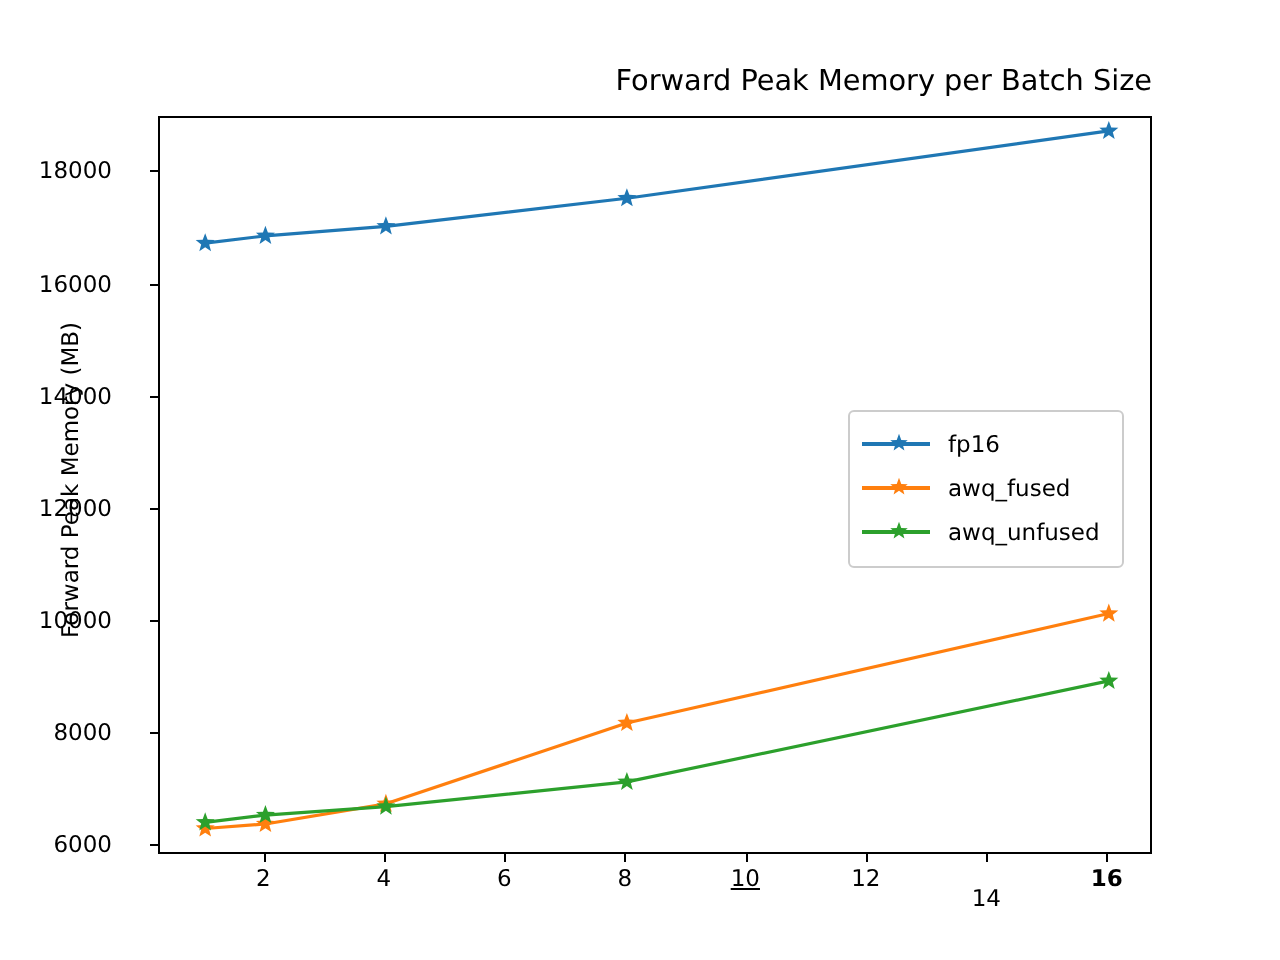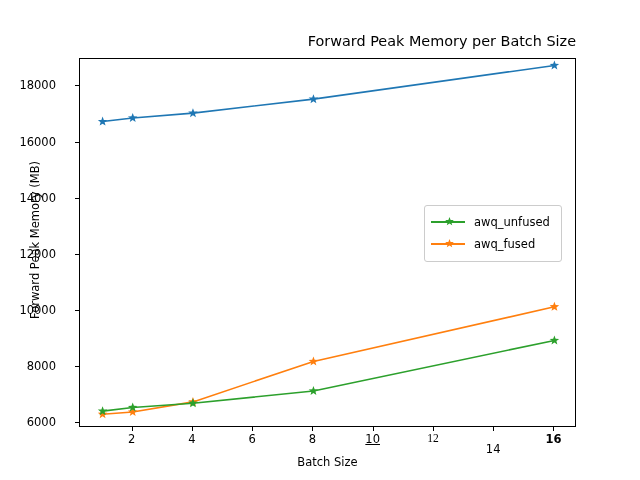--- a/index.html
+++ b/index.html
@@ -73,21 +73,20 @@
   .legend-label{font-size:11.5px;color:#000;white-space:nowrap;}
 </style>
 </head>
 <body>
 
 <div id="figure">
 
   <div id="chart-title">Forward Peak Memory per Batch Size</div>
 
   <div id="ylabel">Forward Peak Memory (MB)</div>
-  <div id="xlabel">Batch Size</div>
 
   <div id="ytick-labels">
       <div class="ytick" style="top: 422.23px;">6000</div>
       <div class="ytick-mark" style="top: 422.23px;"></div>
       <div class="ytick" style="top: 366.108px;">8000</div>
       <div class="ytick-mark" style="top: 366.108px;"></div>
       <div class="ytick" style="top: 309.986px;">10000</div>
       <div class="ytick-mark" style="top: 309.986px;"></div>
       <div class="ytick" style="top: 253.865px;">12000</div>
       <div class="ytick-mark" style="top: 253.865px;"></div>
@@ -102,21 +101,21 @@
       <div class="xtick" style="left: 131.712px;">2</div>
       <div class="xtick-mark" style="left: 131.712px;"></div>
       <div class="xtick" style="left: 191.955px;">4</div>
       <div class="xtick-mark" style="left: 191.955px;"></div>
       <div class="xtick" style="left: 252.197px;">6</div>
       <div class="xtick-mark" style="left: 252.197px;"></div>
       <div class="xtick" style="left: 312.439px;">8</div>
       <div class="xtick-mark" style="left: 312.439px;"></div>
       <div class="xtick" style="left: 372.682px; text-decoration: underline;">10</div>
       <div class="xtick-mark" style="left: 372.682px;"></div>
-      <div class="xtick" style="left: 432.924px; font-family: Liberation Serif, serif;">12</div>
+      <div class="xtick" style="left: 432.924px;">12</div>
       <div class="xtick-mark" style="left: 432.924px;"></div>
       <div class="xtick" style="left: 493.167px; margin-top: 10px;">14</div>
       <div class="xtick-mark" style="left: 493.167px;"></div>
       <div class="xtick" style="left: 553.409px; font-weight: bold;">16</div>
       <div class="xtick-mark" style="left: 553.409px;"></div>
     </div>
 
   <div id="axes">
     <svg id="plot-svg" viewBox="0 0 497 369" preserveAspectRatio="none">
         <g>
@@ -142,31 +141,40 @@
           <polygon points="112.95,339.31 114.19,342.61 117.71,342.76 114.95,344.96 115.89,348.35 112.95,346.41 110.02,348.35 110.96,344.96 108.20,342.76 111.72,342.61" fill="#2ca02c"></polygon>
           <polygon points="233.44,326.96 234.67,330.26 238.19,330.41 235.44,332.61 236.38,336.00 233.44,334.06 230.50,336.00 231.44,332.61 228.68,330.41 232.21,330.26" fill="#2ca02c"></polygon>
           <polygon points="474.41,276.45 475.64,279.75 479.16,279.91 476.41,282.10 477.35,285.50 474.41,283.55 471.47,285.50 472.41,282.10 469.65,279.91 473.17,279.75" fill="#2ca02c"></polygon>
         </g>
       </svg>
   </div>
 
   <div id="legend">
       <div class="legend-row">
         <span class="legend-swatch">
-          <span class="lline" style="background:#2ca02c"></span>
+          <span class="lline" style="background:#1f77b4"></span>
           <svg class="lmark" width="11" height="11" viewBox="0 0 11 11">
-            <polygon points="5.50,0.90 6.64,3.94 9.87,4.08 7.34,6.10 8.20,9.22 5.50,7.43 2.80,9.22 3.66,6.10 1.13,4.08 4.36,3.94" fill="#2ca02c"></polygon>
+            <polygon points="5.50,0.90 6.64,3.94 9.87,4.08 7.34,6.10 8.20,9.22 5.50,7.43 2.80,9.22 3.66,6.10 1.13,4.08 4.36,3.94" fill="#1f77b4"></polygon>
           </svg>
         </span>
-        <span class="legend-label">awq_unfused</span>
+        <span class="legend-label">fp16</span>
       </div>
       <div class="legend-row">
         <span class="legend-swatch">
           <span class="lline" style="background:#ff7f0e"></span>
           <svg class="lmark" width="11" height="11" viewBox="0 0 11 11">
             <polygon points="5.50,0.90 6.64,3.94 9.87,4.08 7.34,6.10 8.20,9.22 5.50,7.43 2.80,9.22 3.66,6.10 1.13,4.08 4.36,3.94" fill="#ff7f0e"></polygon>
           </svg>
         </span>
         <span class="legend-label">awq_fused</span>
       </div>
+      <div class="legend-row">
+        <span class="legend-swatch">
+          <span class="lline" style="background:#2ca02c"></span>
+          <svg class="lmark" width="11" height="11" viewBox="0 0 11 11">
+            <polygon points="5.50,0.90 6.64,3.94 9.87,4.08 7.34,6.10 8.20,9.22 5.50,7.43 2.80,9.22 3.66,6.10 1.13,4.08 4.36,3.94" fill="#2ca02c"></polygon>
+          </svg>
+        </span>
+        <span class="legend-label">awq_unfused</span>
+      </div>
     </div>
 
 </div>
 
 </body></html>

